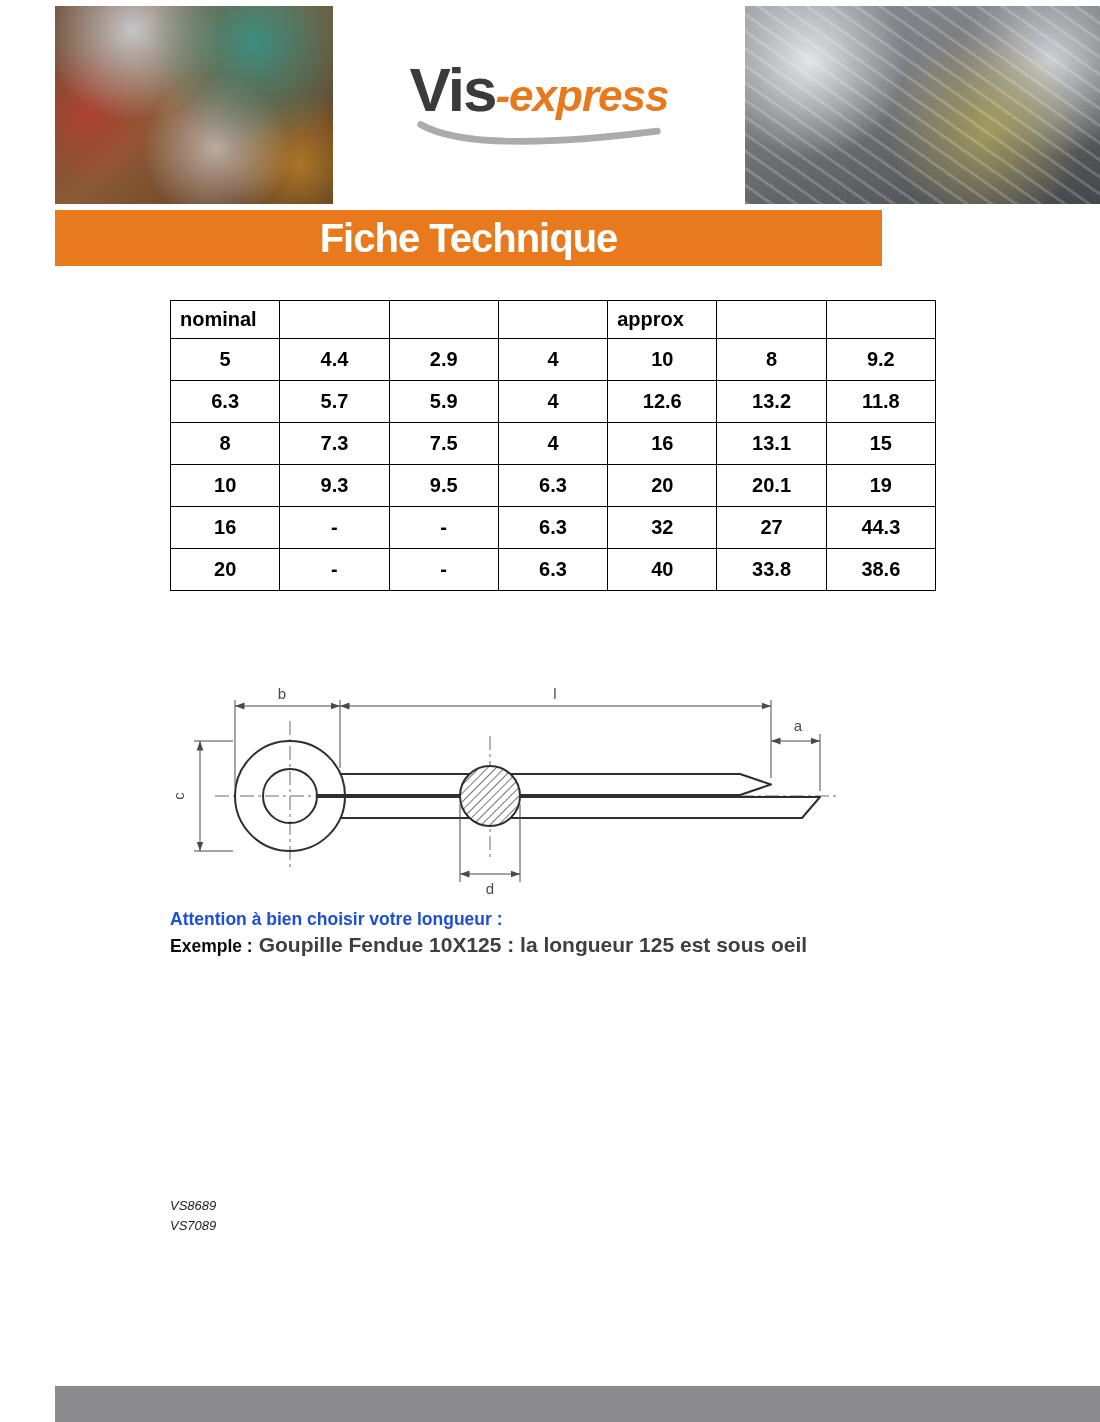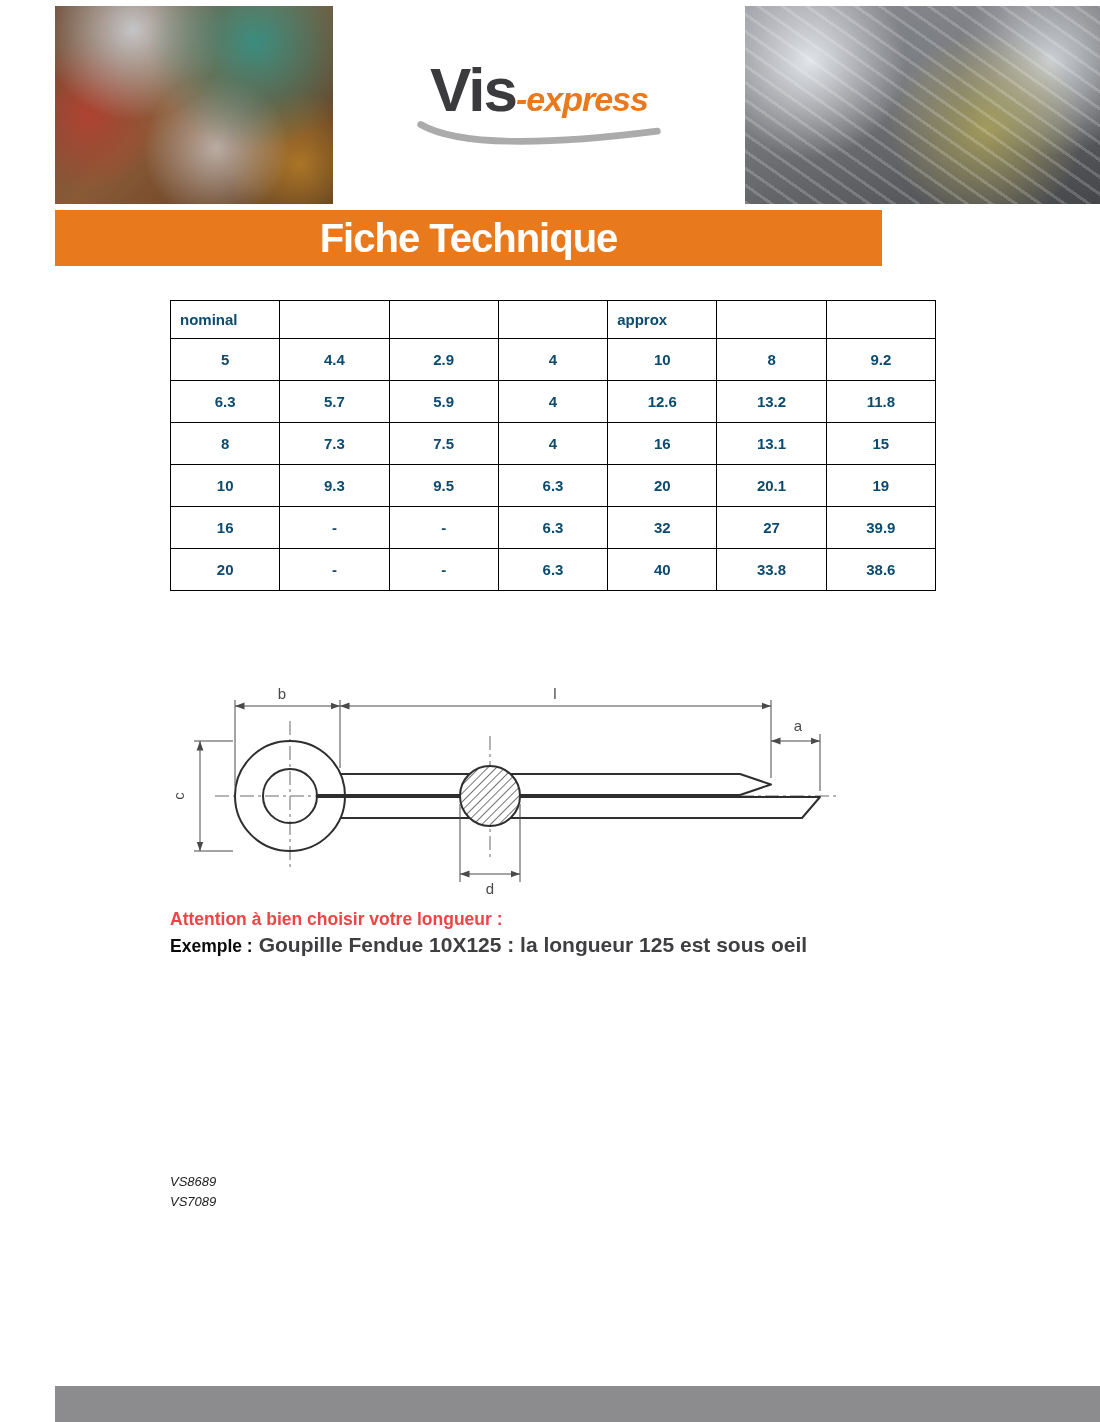--- a/index.html
+++ b/index.html
@@ -32,56 +32,56 @@
       repeating-linear-gradient(35deg, rgba(255,255,255,.18) 0 3px, rgba(0,0,0,0) 3px 14px),
       radial-gradient(circle at 18% 28%, rgba(235,238,242,.9), transparent 30%),
       radial-gradient(circle at 68% 62%, rgba(178,168,88,.8), transparent 36%),
       radial-gradient(circle at 48% 18%, rgba(125,128,133,.85), transparent 40%),
       radial-gradient(circle at 86% 28%, rgba(222,226,230,.85), transparent 28%),
       linear-gradient(160deg,#9a9ba0,#6d6e72 50%,#45464a 100%);
   }
   .logo-area{position:absolute;left:333px;top:6px;width:412px;height:198px;background:#fff;}
   .logo{position:absolute;left:0;top:48px;width:100%;text-align:center;white-space:nowrap;}
   .logo-vis{font-size:62px;font-weight:bold;color:var(--logo-dark);letter-spacing:-2px;text-align:center;}
-  .logo-express{font-size:34px;font-weight:bold;font-style:italic;color:var(--accent);letter-spacing:-1px;}
+  .logo-express{font-size:44px;font-weight:bold;font-style:italic;color:var(--accent);letter-spacing:-1px;}
   .logo-swoosh{display:block;margin:-6px auto 0 auto;width:250px;height:36px;}
 
   .banner{
     position:absolute;left:55px;top:210px;width:827px;height:56px;
     background:var(--accent);text-align:center;
   }
   .banner span{
     display:inline-block;line-height:56px;color:#fff;font-weight:bold;
     font-size:40px;letter-spacing:-1px;
   }
 
   
   .spec-table{
     position:absolute;left:170px;top:300px;width:766px;
     border-collapse:collapse;table-layout:fixed;
   }
   .spec-table th,.spec-table td{
-    border:1px solid #000;font-weight:bold;font-size:15px;color:#0c4a6e;
+    border:1px solid #000;font-weight:bold;font-size:20px;color:#000000;
   }
   .spec-table th{height:38px;text-align:left;padding-left:9px;}
   .spec-table td{height:42px;text-align:center;}
 
   
   .diagram{position:absolute;left:170px;top:686px;width:700px;height:218px;}
 
   
   .notes{position:absolute;left:170px;top:906px;width:790px;}
   .notes p{margin:0;}
-  .note-bold{font-size:17.5px;font-weight:bold;line-height:1.55;color:#ef4444;}
+  .note-bold{font-size:17.5px;font-weight:bold;line-height:1.55;color:#1d4ed8;}
   .note-example{margin-top:10px;}
   .example-label{font-size:17.5px;font-weight:bold;color:#0a0a0a;margin-right:6px;}
   .example-text{font-size:21px;font-weight:bold;color:#3f3f41;}
 
   
-  .refs{position:absolute;left:170px;top:1172px;font-size:13px;font-style:italic;color:#1c1c1c;line-height:1.55;}
+  .refs{position:absolute;left:170px;top:1196px;font-size:13px;font-style:italic;color:#1c1c1c;line-height:1.55;}
   .footer-bar{position:absolute;left:55px;top:1386px;width:1045px;height:36px;background:var(--footer-gray);}
 </style>
 </head>
 <body>
 
 <div class="page">
 
   <div>
     <div class="photo photo-left"></div>
 
@@ -150,21 +150,21 @@
           <td>20.1</td>
           <td>19</td>
         </tr>
         <tr>
           <td>16</td>
           <td>-</td>
           <td>-</td>
           <td>6.3</td>
           <td>32</td>
           <td>27</td>
-          <td>39.9</td>
+          <td>44.3</td>
         </tr>
         <tr>
           <td>20</td>
           <td>-</td>
           <td>-</td>
           <td>6.3</td>
           <td>40</td>
           <td>33.8</td>
           <td>38.6</td>
         </tr>

